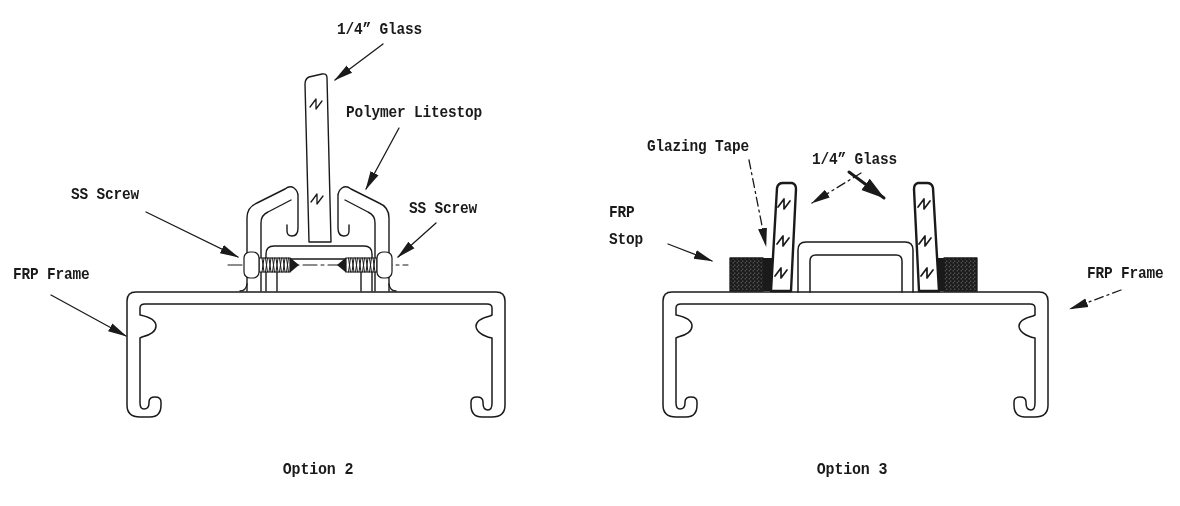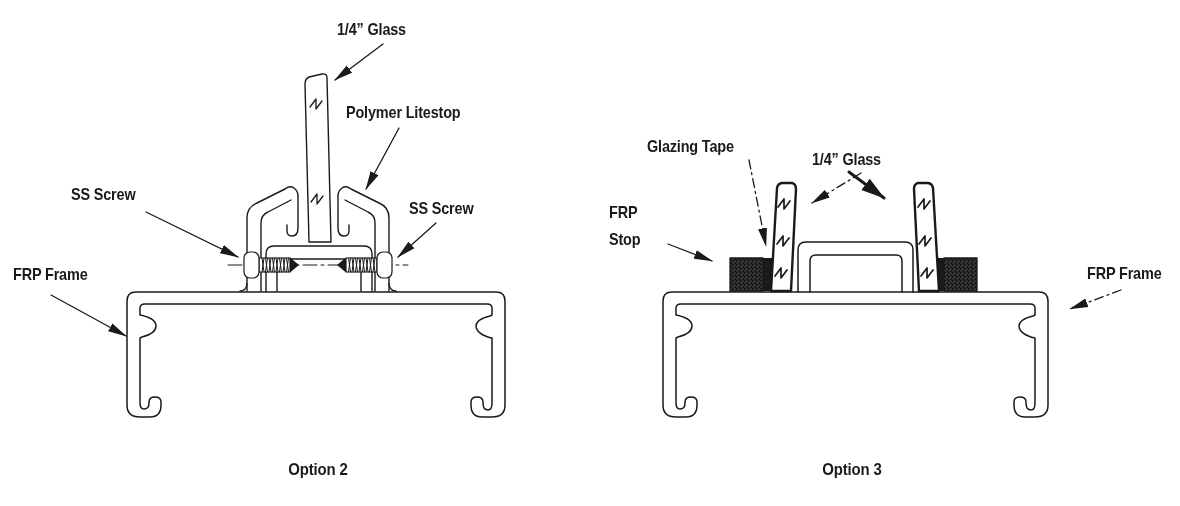--- a/index.html
+++ b/index.html
@@ -1,20 +1,20 @@
 <!DOCTYPE html>
 <html><head>
 <meta charset="utf-8">
 <style>
   html,body{margin:0;padding:0;background:#ffffff;}
   #canvas{
     position:relative;
     width:1180px;height:506px;
     background:#ffffff;
-    font-family:Liberation Sans, sans-serif;
+    font-family:Liberation Mono, monospace;
     overflow:hidden;
   }
   #drawing{position:absolute;left:0;top:0;}
   .lbl{
     position:absolute;
     font-size:17px;
     font-weight:700;
     letter-spacing:-0.2px;
     color:#1a1a1a;
     white-space:nowrap;

